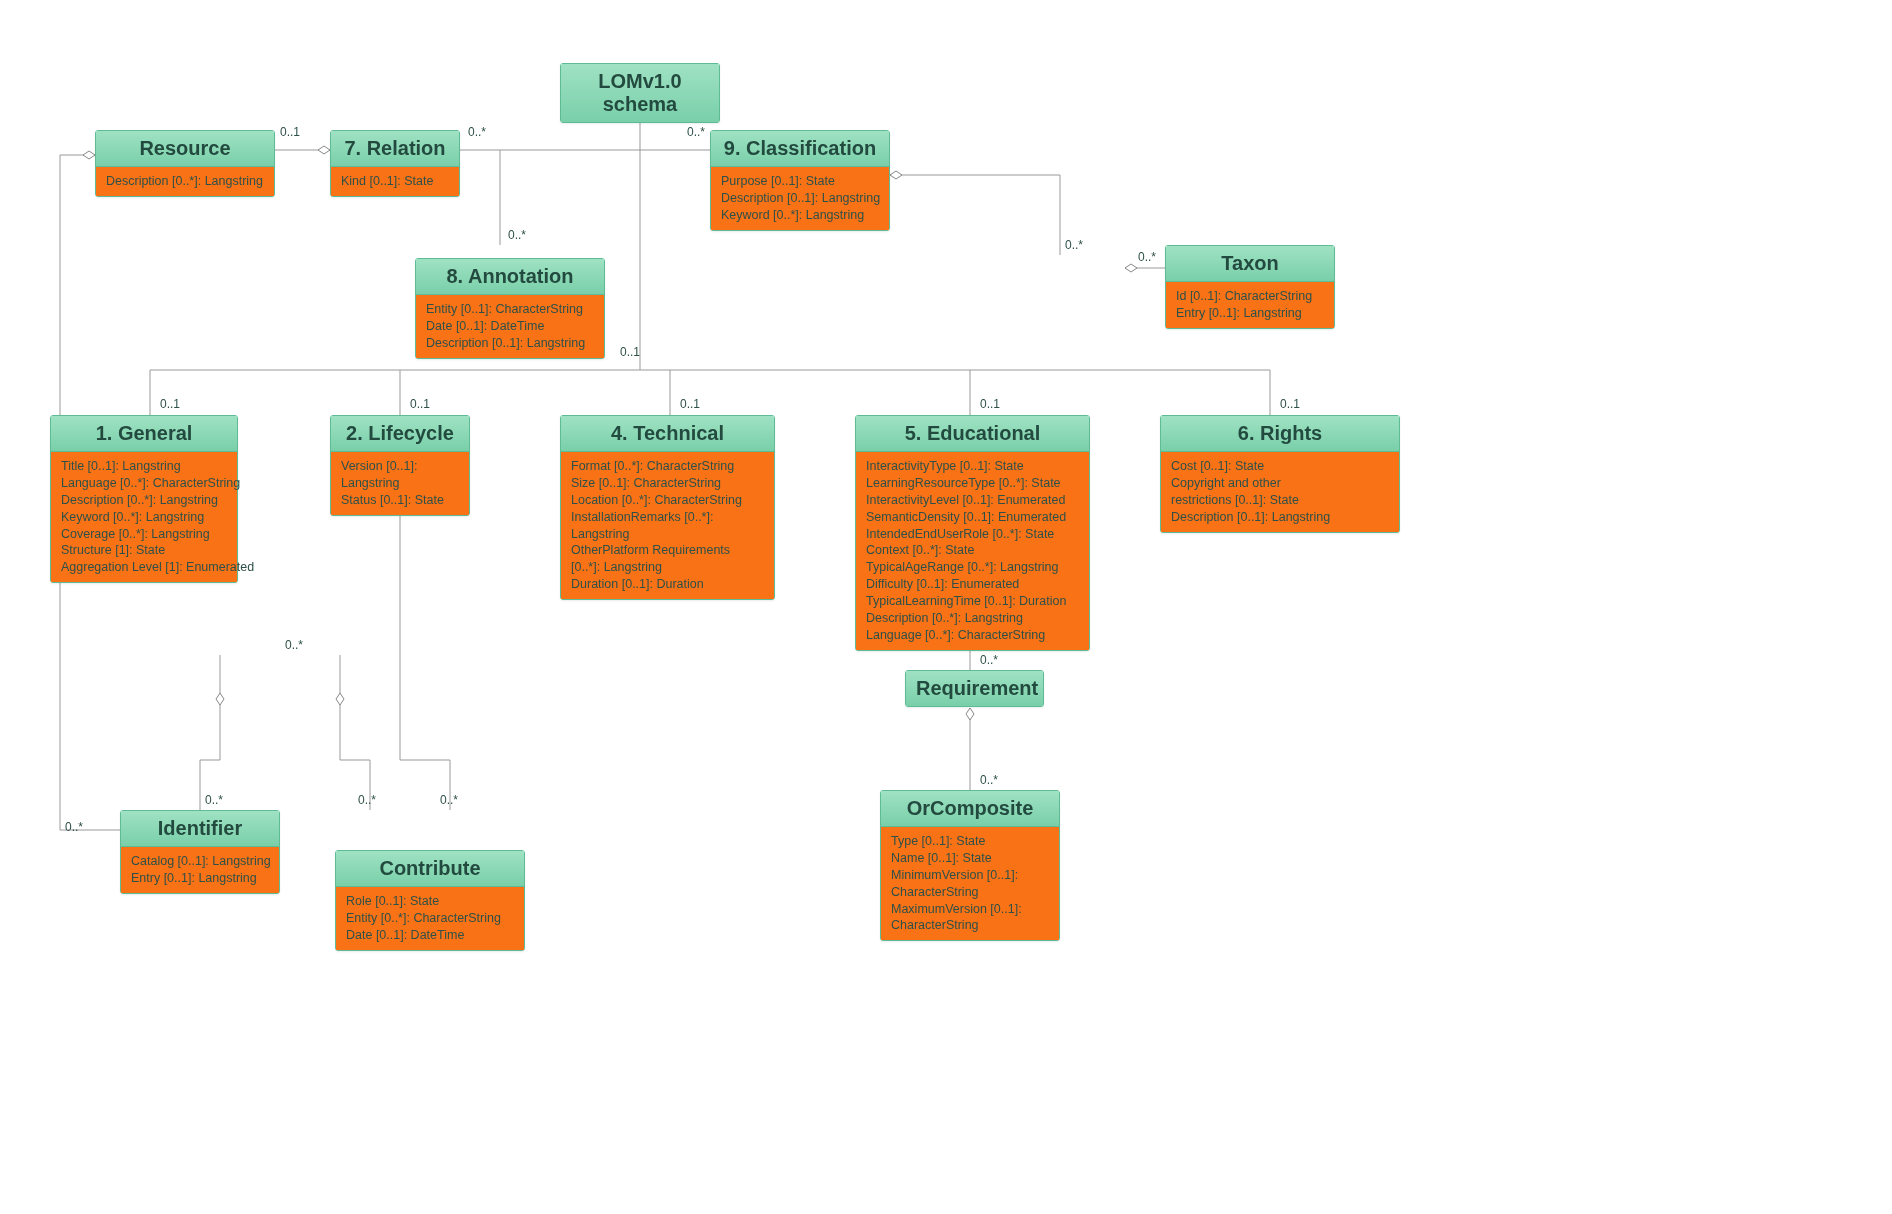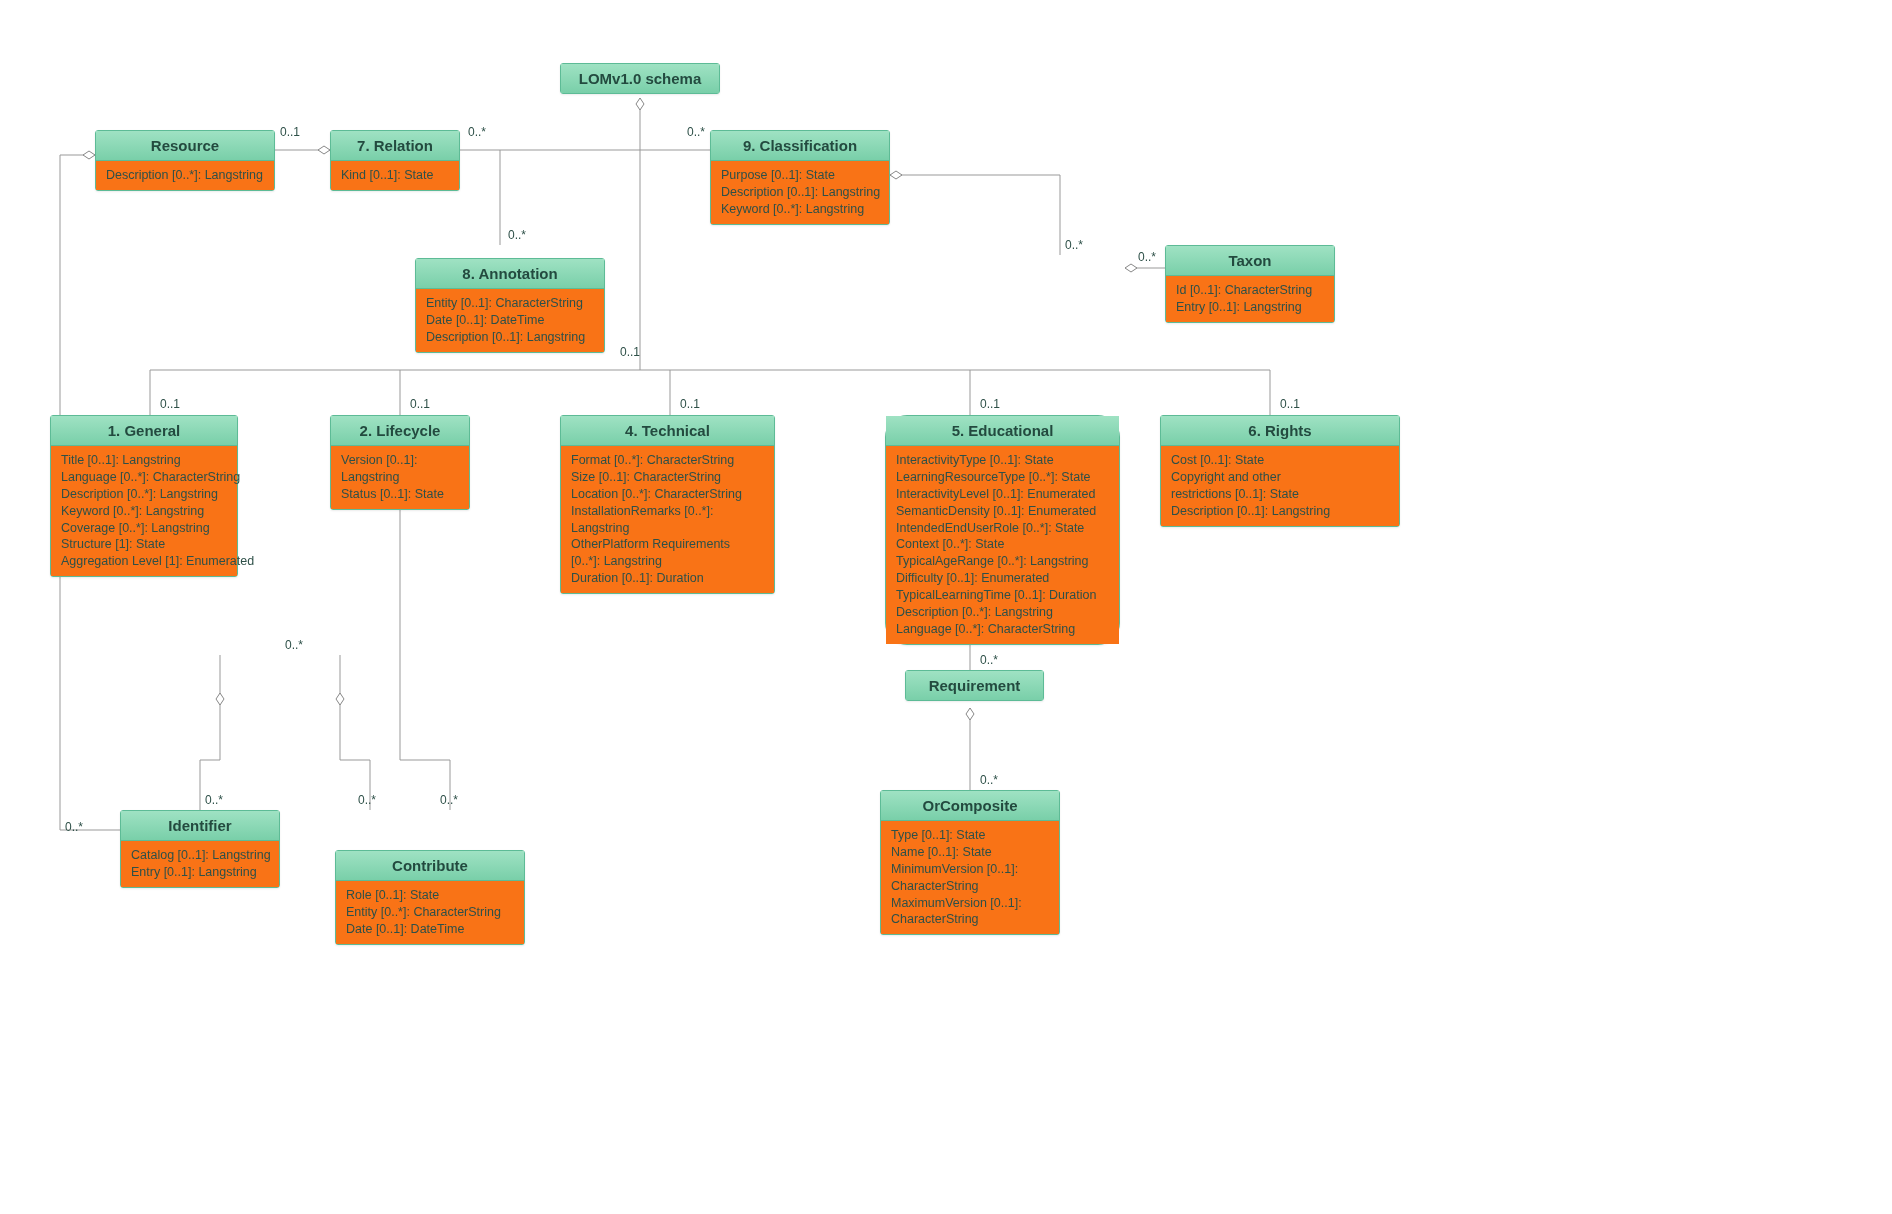--- a/index.html
+++ b/index.html
@@ -30,21 +30,21 @@
     border-radius: 3px;
     overflow: visible;
     box-shadow: 0 1px 2px rgba(0,0,0,0.08);
   }
   .box-title {
     background: linear-gradient(#9fe2c3, #79cfa9);
     font-weight: bold;
     text-align: center;
     padding: 6px 10px;
     border-bottom: 1px solid #5dbb96;
-    font-size: 15px;
+    font-size: 20px;
     color: #234a3f;
   }
   .box-title.only {
     border-bottom: none;
   }
   .box-body {
     background: #f97316;
     padding: 6px 10px;
     font-size: 12.5px;
     line-height: 1.35;
@@ -180,21 +180,21 @@
     <div>Size [0..1]: CharacterString</div>
     <div>Location [0..*]: CharacterString</div>
     <div>InstallationRemarks [0..*]:</div>
     <div>Langstring</div>
     <div>OtherPlatform Requirements</div>
     <div>[0..*]: Langstring</div>
     <div>Duration [0..1]: Duration</div>
   </div>
 </div>
 
-<div class="box" style="left:885px; top:415px; width:235px;border-radius:22px;">
+<div class="box" style="left:855px; top:415px; width:235px;">
   <div class="box-title">5. Educational</div>
   <div class="box-body">
     <div>InteractivityType [0..1]: State</div>
     <div>LearningResourceType [0..*]: State</div>
     <div>InteractivityLevel [0..1]: Enumerated</div>
     <div>SemanticDensity [0..1]: Enumerated</div>
     <div>IntendedEndUserRole [0..*]: State</div>
     <div>Context [0..*]: State</div>
     <div>TypicalAgeRange [0..*]: Langstring</div>
     <div>Difficulty [0..1]: Enumerated</div>

